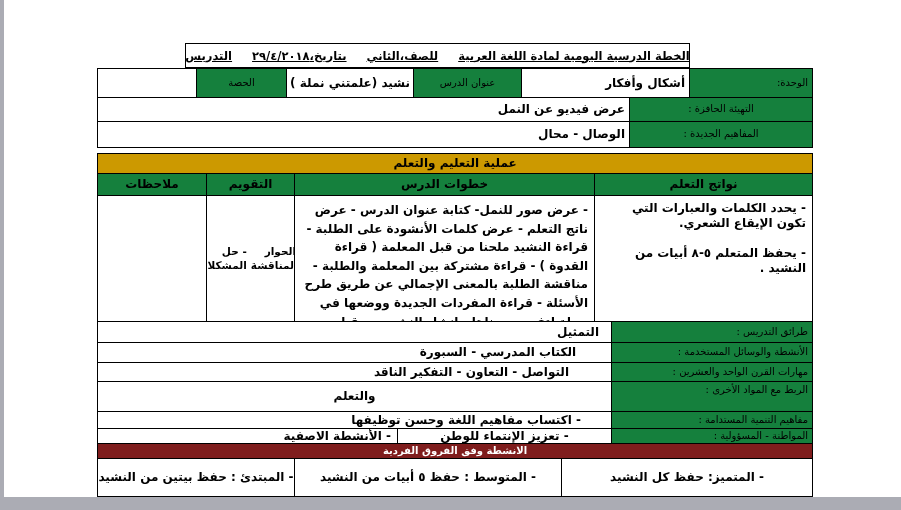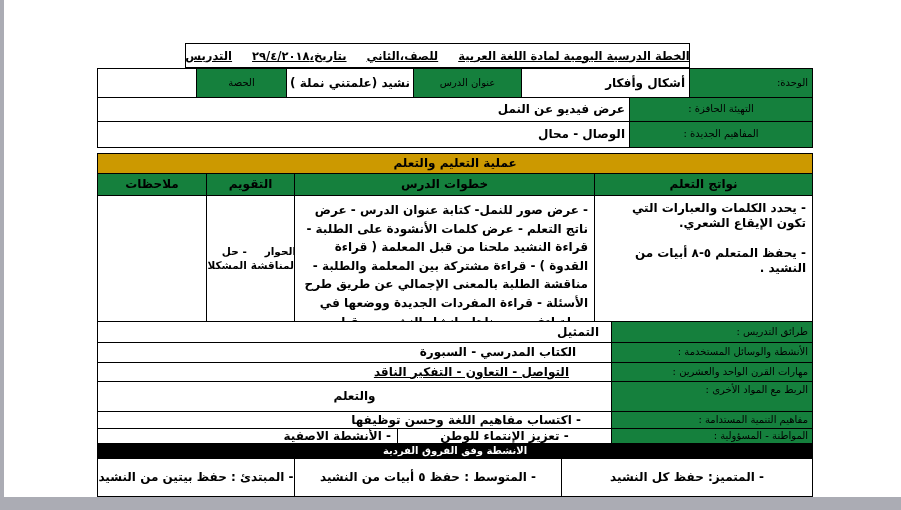--- a/index.html
+++ b/index.html
@@ -38,32 +38,32 @@
   .grow { flex:1 1 auto; }
   .w90  { flex:0 0 90px; }  .w88  { flex:0 0 88px; }
   .w108 { flex:0 0 108px; } .w122 { flex:0 0 122px; }
   .w127 { flex:0 0 127px; } .w168 { flex:0 0 168px; }
   .w182 { flex:0 0 182px; } .w200 { flex:0 0 200px; }
   .w214 { flex:0 0 214px; } .w217 { flex:0 0 217px; }
   .w250 { flex:0 0 250px; } .w267 { flex:0 0 267px; }
   .w300 { flex:0 0 300px; }
 
   .band-gold .tcell { background:#cc9900; font-weight:bold; font-size:12px; }
-  .band-red  .tcell { background:#000000; color:#fff; font-weight:bold; font-size:10px; }
+  .band-red  .tcell { background:#7f1d1d; color:#fff; font-weight:bold; font-size:10px; }
 
   .blockcell { display:block; padding:5px 6px 4px 4px; text-align:right; }
   .steps { line-height:1.55; text-align:right; }
   .outcome2 { margin-top:15px; }
   .vstack { display:flex; flex-direction:row; justify-content:center; align-items:center;
             font-weight:bold; font-size:10.5px; gap:4px; }
   .labeltop { align-items:flex-start; padding-top:2px; }
   .padr12 { padding-inline-start:0; padding-inline-end:0; justify-content:flex-start; padding-right:12px; }
   .padr30 { justify-content:flex-start; padding-right:30px; }
   .padr35 { justify-content:flex-start; padding-right:35px; }
-  .padr42 { justify-content:flex-start; padding-right:42px;text-decoration:underline; }
+  .padr42 { justify-content:flex-start; padding-right:42px; }
   .padr6  { justify-content:flex-start; padding-right:6px; }
 </style>
 </head>
 <body>
 
 <div class="edge-left"></div>
 <div class="edge-bottom"></div>
 
 <div class="header-box">
   <span class="hseg">الخطة الدرسية اليومية لمادة اللغة العربية</span>

